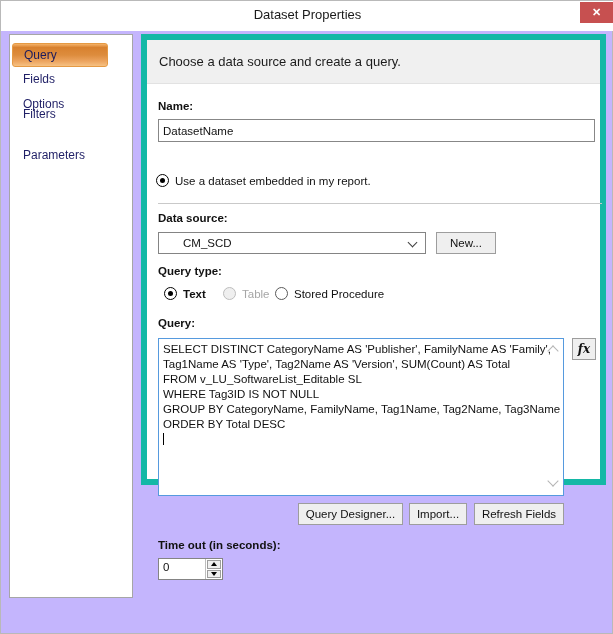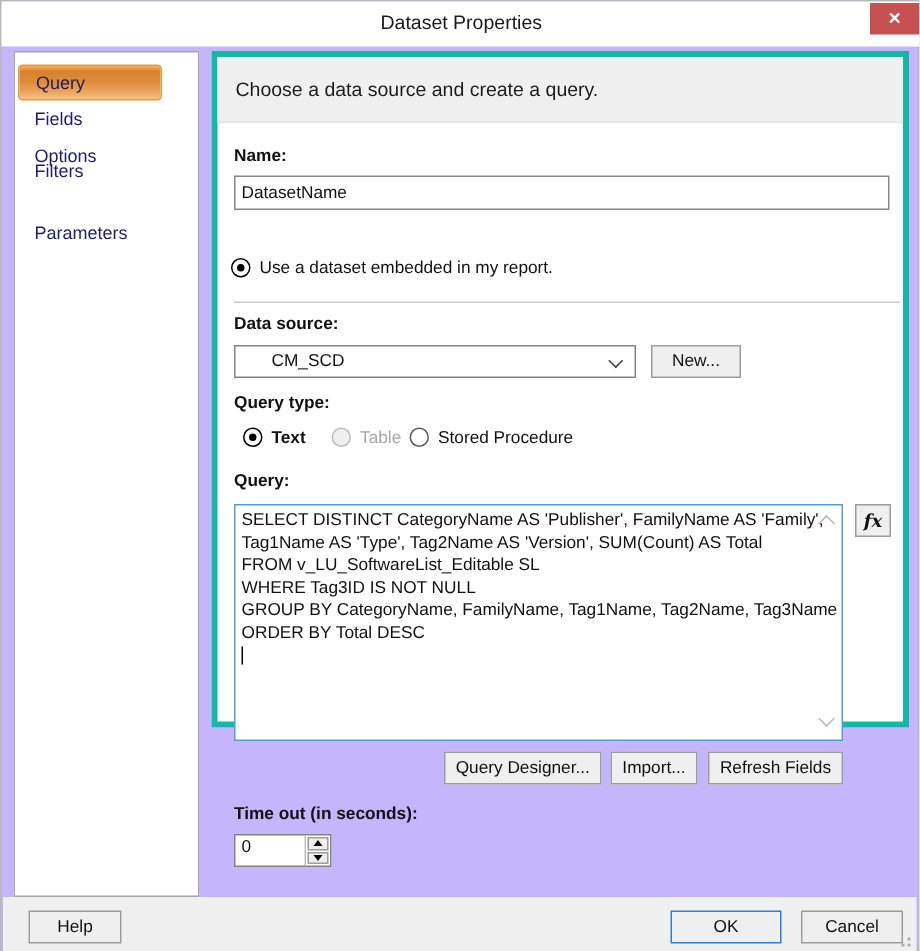--- a/index.html
+++ b/index.html
@@ -21,21 +21,21 @@
   .sidebar{position:absolute;left:8px;top:33px;width:124px;height:564px;
          background:#fff;border:1px solid #a6a6a6;}
   .nav-selected{position:absolute;left:2px;top:8px;width:96px;height:24px;
          border:1px solid #e59a44;border-radius:3px;
          background:linear-gradient(180deg,#f5b268 0%,#d8812f 16%,#dd8c3d 50%,#eca45f 78%,#f6c183 100%);
          display:flex;align-items:center;padding-left:11px;
          font-size:12px;color:#1b1b5e;cursor:pointer;}
   .nav-item{position:absolute;left:13px;font-size:12px;color:#1f1f66;cursor:pointer;height:16px;}
   
   .main{position:absolute;left:140px;top:33px;width:465px;height:451px;
-         background:#fff;border:4px solid #14b8a6;}
+         background:#fff;border:6px solid #14b8a6;}
   .main-header{position:absolute;left:0;top:0;width:100%;height:44px;background:#f0f0f0;
          border-bottom:1px solid #e2e2e2;display:flex;align-items:center;padding-left:12px;
          font-size:13px;color:#1c1c1c;}
   .lbl{position:absolute;font-size:11.5px;font-weight:bold;color:#111;white-space:nowrap;}
   input.textbox{position:absolute;border:1px solid #878787;background:#fff;
          font-family:"Liberation Sans",sans-serif;font-size:11.5px;color:#111;
          padding:2px 4px;outline:none;}
   
   .radio-row{position:absolute;display:flex;align-items:center;cursor:pointer;}
   .radio{width:13px;height:13px;border-radius:50%;border:1px solid #5a5a5a;background:#fff;
@@ -174,24 +174,14 @@
         <div class="spin-btn">
           <span class="tri-up"></span>
         </div>
         <div class="spin-btn">
           <span class="tri-down"></span>
         </div>
       </div>
     </div>
   </div>
 
-  <div class="footer">
-    <div class="btn" style="left:17px;top:9px;width:62px;height:22px;">Help</div>
-    <div class="btn primary" style="left:445px;top:9px;width:74px;height:22px;">OK</div>
-    <div class="btn" style="left:532px;top:9px;width:68px;height:22px;">Cancel</div>
-    <div class="grip">
-        <i></i>
-        <i></i>
-        <i></i>
-      </div>
-  </div>
 
 </div>
 
 </body></html>

